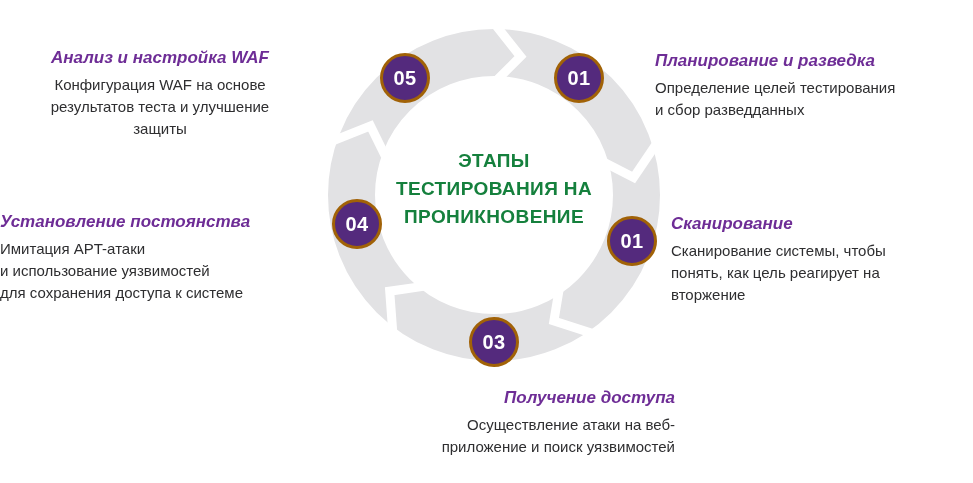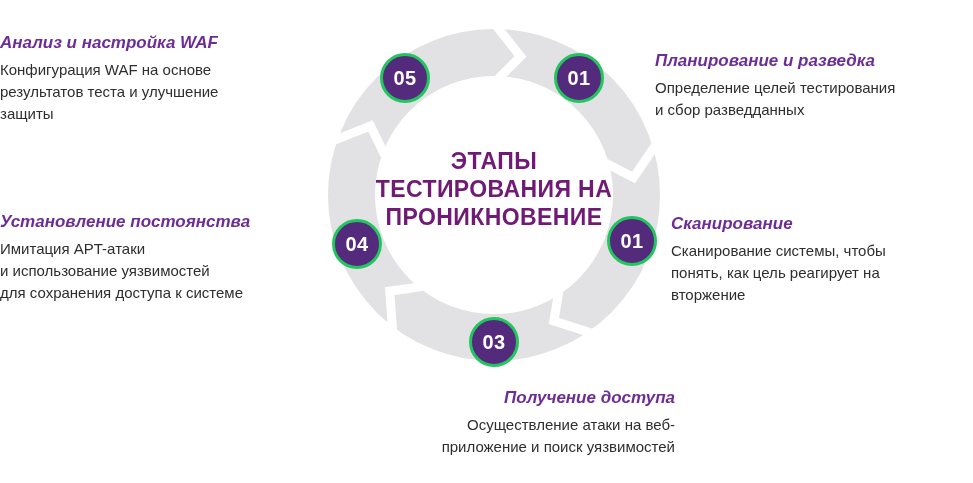--- a/index.html
+++ b/index.html
@@ -16,39 +16,39 @@
     width:973px;height:483px;
     background:#ffffff;
     overflow:hidden;
   }
   .ring-svg{position:absolute;left:0;top:0;}
   .badge{
     position:absolute;
     width:50px;height:50px;
     box-sizing:border-box;
     background:var(--c-circle);
-    border:3px solid #22c55e;
+    border:3px solid #a16207;
     border-radius:50%;
     display:flex;align-items:center;justify-content:center;
   }
   .badge span{
     color:var(--c-number);
     font-size:20px;font-weight:bold;
     letter-spacing:0.5px;
   }
   .badge-01{left:554px;top:53px;}
   .badge-02{left:607px;top:216px;}
   .badge-03{left:469px;top:317px;}
-  .badge-04{left:332px;top:219px;}
+  .badge-04{left:332px;top:199px;}
   .badge-05{left:380px;top:53px;}
   .center-title{
     position:absolute;left:334px;top:147px;width:320px;
     text-align:center;
-    color:#701a75;
-    font-size:23px;font-weight:bold;
+    color:#15803d;
+    font-size:19px;font-weight:bold;
     line-height:28px;
     letter-spacing:0.4px;
   }
   .center-title span{display:block;}
   .stage-block{position:absolute;}
   .stage-title{
     color:var(--c-heading);
     font-size:17px;
     font-weight:bold;
     font-style:italic;
@@ -59,21 +59,21 @@
     color:var(--c-text);
     font-size:15px;
     font-weight:normal;
     line-height:22px;
     white-space:pre-line;
   }
   .b01{left:655px;top:51px;width:318px;text-align:left;}
   .b02{left:671px;top:214px;width:300px;text-align:left;}
   .b03{left:325px;top:388px;width:350px;text-align:right;}
   .b04{left:0px;top:212px;width:310px;text-align:left;}
-  .b05{left:0px;top:33px;width:320px;text-align:left;}
+  .b05{left:0px;top:48px;width:320px;text-align:center;}
 </style>
 </head>
 <body>
 
 <div class="canvas">
 
   <svg class="ring-svg" width="973" height="483" viewBox="0 0 973 483">
     <circle cx="494" cy="195" r="142.5" fill="none" stroke="var(--c-ring)" stroke-width="47"></circle>
 
     <g fill="none" stroke="#ffffff" stroke-width="9" stroke-linejoin="miter">

